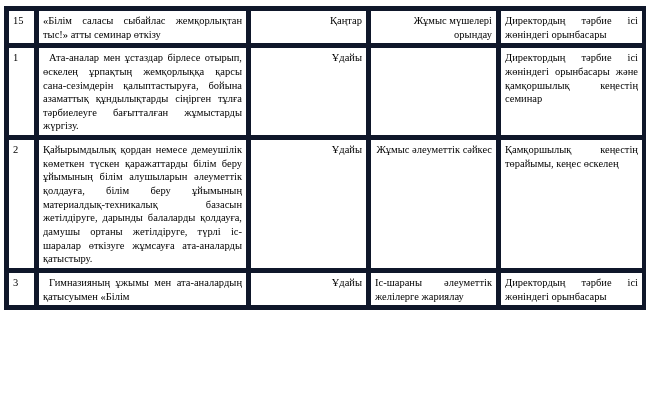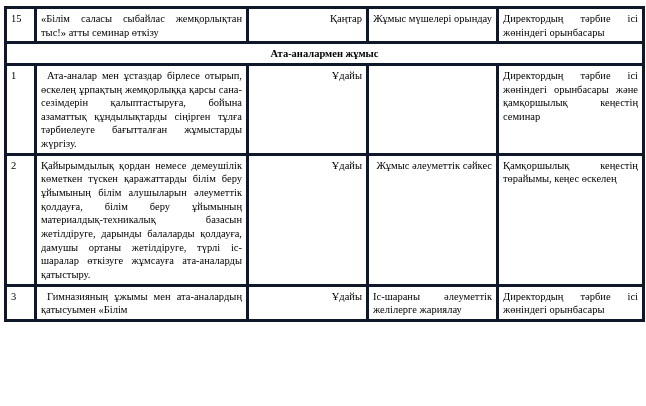--- a/index.html
+++ b/index.html
@@ -21,21 +21,21 @@
     box-sizing: border-box;
     padding: 6px 4px 0 4px;
   }
   table.doc-table {
     border-collapse: collapse;
     width: 638px;
     table-layout: fixed;
     margin: 0 auto;
   }
   table.doc-table td {
-    border: 3px solid #0f172a;
+    border: 5px solid #0f172a;
     vertical-align: top;
     padding: 3px 4px 2px 4px;
     font-size: 10.5px;
     line-height: 1.30;
     margin-top: 40px;
   }
   col.c-num   { width: 30px; }
   col.c-act   { width: 212px; }
   col.c-time  { width: 120px; }
   col.c-form  { width: 130px; }
@@ -79,23 +79,20 @@
       <col class="c-resp">
     </colgroup>
     <tbody>
       <tr>
         <td class="cell-num">15</td>
         <td class="cell-activity">«Білім саласы сыбайлас жемқорлықтан тыс!» атты семинар өткізу</td>
         <td class="cell-center">Қаңтар</td>
         <td class="cell-center">Жұмыс мүшелері орындау</td>
         <td class="cell-resp">Директордың тәрбие ісі жөніндегі орынбасары</td>
       </tr>
-      <tr class="section-row">
-        <td colspan="5">Ата-аналармен жұмыс</td>
-      </tr>
       <tr>
         <td class="cell-num">1</td>
         <td class="cell-activity indent-first">Ата-аналар мен ұстаздар бірлесе отырып, өскелең ұрпақтың жемқорлыққа қарсы сана-сезімдерін қалыптастыруға, бойына азаматтық құндылықтарды сіңірген тұлға тәрбиелеуге бағытталған жұмыстарды жүргізу.</td>
         <td class="cell-center">Ұдайы</td>
         <td class="cell-center"></td>
         <td class="cell-resp">Директордың тәрбие ісі жөніндегі орынбасары және қамқоршылық кеңестің семинар</td>
       </tr>
       <tr>
         <td class="cell-num">2</td>
         <td class="cell-activity">Қайырымдылық қордан немесе демеушілік көметкен түскен қаражаттарды білім беру ұйымының білім алушыларын әлеуметтік қолдауға, білім беру ұйымының материалдық-техникалық базасын жетілдіруге, дарынды балаларды қолдауға, дамушы ортаны жетілдіруге, түрлі іс-шаралар өткізуге жұмсауға ата-аналарды қатыстыру.</td>

